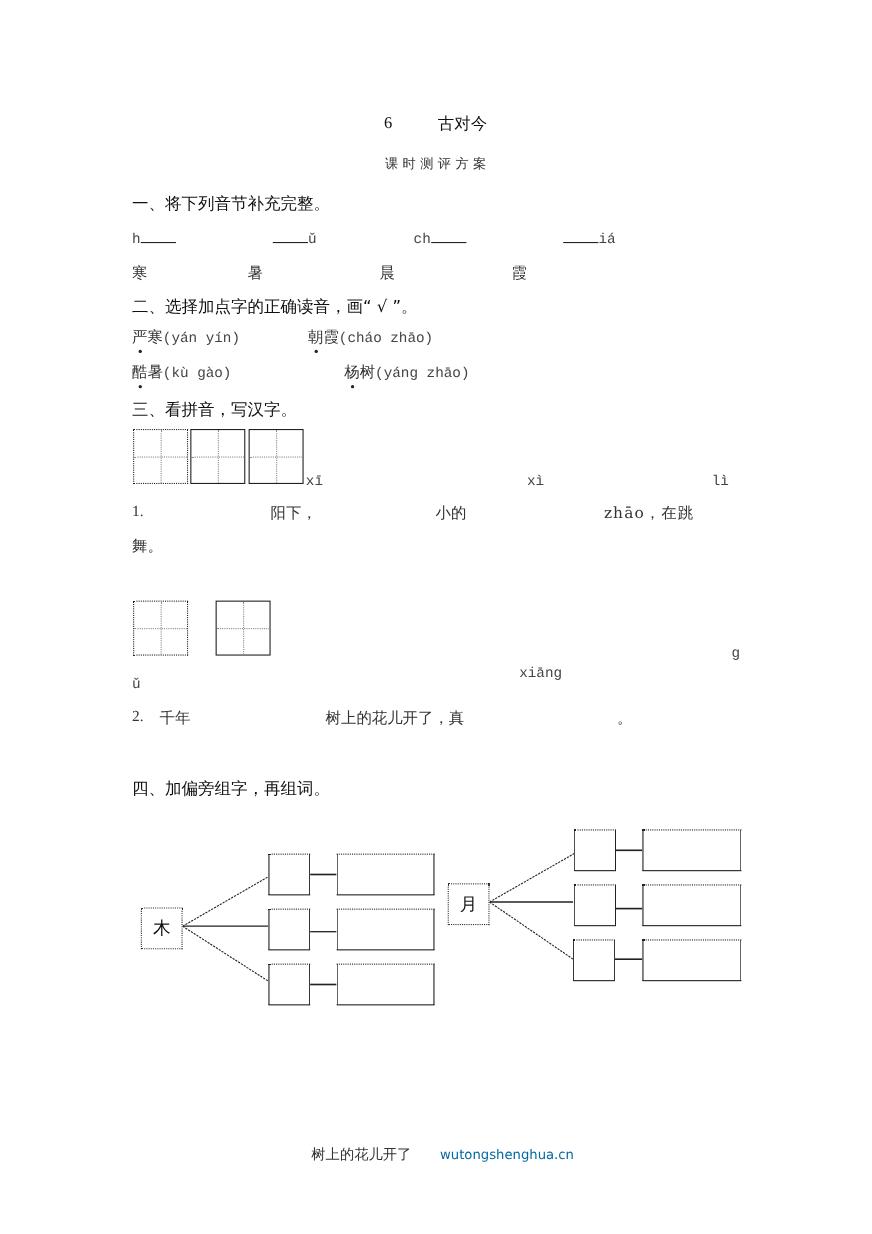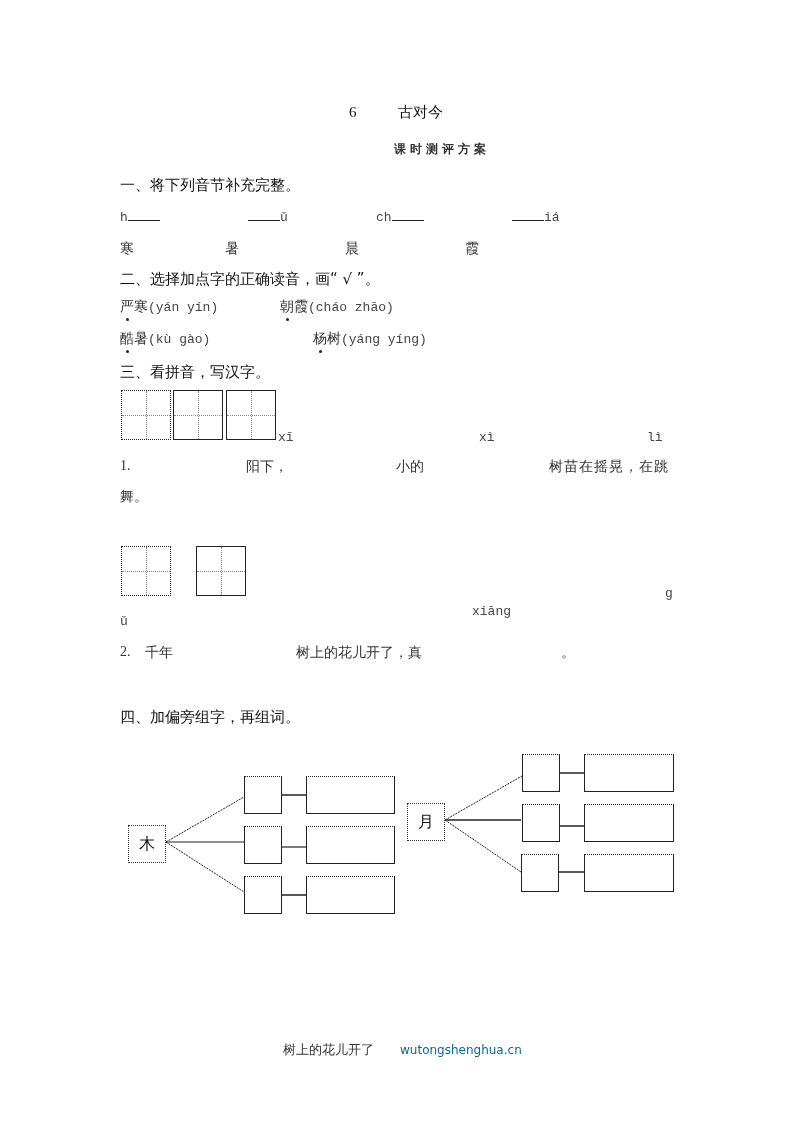--- a/index.html
+++ b/index.html
@@ -3,21 +3,21 @@
   <meta charset="utf-8">
   <style>
     html, body { margin: 0; padding: 0; background: #ffffff; }
     body { width: 793px; height: 1122px; position: relative; overflow: hidden;
            font-family: "DejaVu Serif", "Liberation Serif", serif; color: #222; }
     .abs { position: absolute; white-space: nowrap; }
     .serif { font-family: "Liberation Serif", "DejaVu Serif", serif; }
     .sans { font-family: "DejaVu Sans", "Liberation Sans", sans-serif; }
 
     .title { font-size: 15px; color: #111; }
-    .subtitle { font-size: 12px; letter-spacing: 4px; font-weight: bold; color: #333; margin-left: 44px; }
+    .subtitle { font-size: 12px; letter-spacing: 4px; font-weight: normal; color: #333; }
     .heading { font-size: 15px; color: #111; font-family: "DejaVu Sans", "Liberation Sans", sans-serif; }
     .body { font-size: 14px; color: #333; }
     .pinyin { font-size: 13px; color: #444; font-family: "Liberation Mono", "DejaVu Sans Mono", monospace; }
 
     .blank { display: inline-block; border-bottom: 1px solid #222; width: 32px; height: 12px; vertical-align: baseline; }
 
     .dot-char { position: relative; display: inline-block; }
     .dot-char::after { content: ""; position: absolute; left: 50%; bottom: -5px; width: 3px; height: 3px;
                        margin-left: -1.5px; background: #222; border-radius: 50%; }
 
@@ -67,21 +67,21 @@
 <div class="abs body" style="left:120px; top:298px;">
   <span class="dot-char">严</span><span>寒</span><span class="pinyin">(yán  yín)</span>
 </div>
 <div class="abs body" style="left:280px; top:298px;">
   <span class="dot-char">朝</span><span>霞</span><span class="pinyin">(cháo  zhāo)</span>
 </div>
 <div class="abs body" style="left:120px; top:330px;">
   <span class="dot-char">酷</span><span>暑</span><span class="pinyin">(kù  gào)</span>
 </div>
 <div class="abs body" style="left:313px; top:330px;">
-  <span class="dot-char">杨</span><span>树</span><span class="pinyin">(yáng  yíng)</span>
+  <span class="dot-char">杨</span><span>树</span><span class="pinyin">(yáng  zhāo)</span>
 </div>
 
 <div class="abs heading" style="left:120px; top:363px;">三、看拼音，写汉字。</div>
 
 <div class="grid dotted" style="left:121px; top:390px;">
     <div class="v"></div>
     <div class="h"></div>
   </div>
 <div class="grid" style="left:173px; top:390px;">
     <div class="v"></div>
@@ -92,21 +92,21 @@
     <div class="h"></div>
   </div>
 
 <div class="abs pinyin" style="left:278px; top:430px;font-family:Liberation Mono, monospace;">xī</div>
 <div class="abs pinyin" style="left:479px; top:430px;">xì</div>
 <div class="abs pinyin" style="left:647px; top:430px;">lì</div>
 
 <div class="abs body serif" style="left:120px; top:458px;">1.</div>
 <div class="abs body" style="left:246px; top:458px;">阳下，</div>
 <div class="abs body" style="left:396px; top:458px;">小的</div>
-<div class="abs body" style="left:549px; top:458px; letter-spacing:1px;">树苗在摇晃，在跳</div>
+<div class="abs body" style="left:549px; top:458px; letter-spacing:1px;">zhāo，在跳</div>
 <div class="abs body" style="left:120px; top:488px;">舞。</div>
 
 <div class="grid dotted" style="left:121px; top:546px;">
     <div class="v"></div>
     <div class="h"></div>
   </div>
 <div class="grid" style="left:196px; top:546px;">
     <div class="v"></div>
     <div class="h"></div>
   </div>

